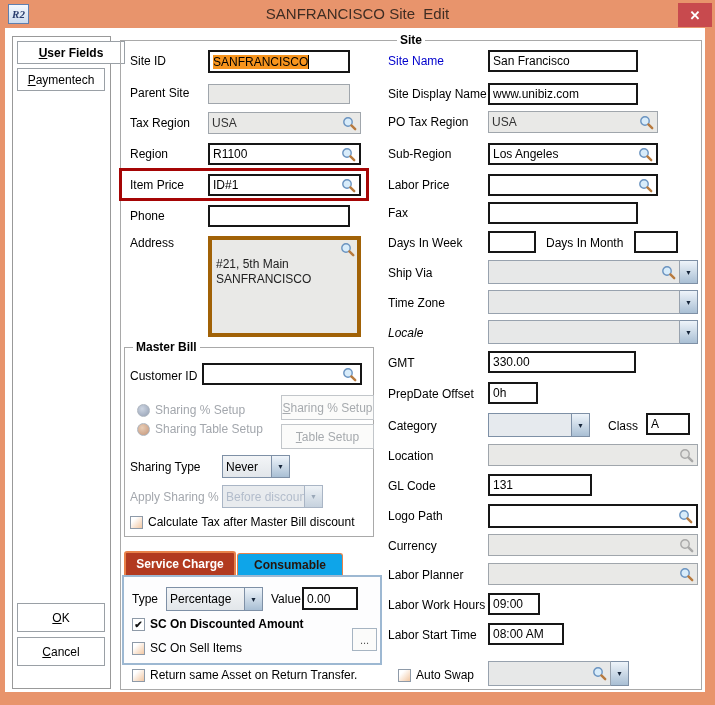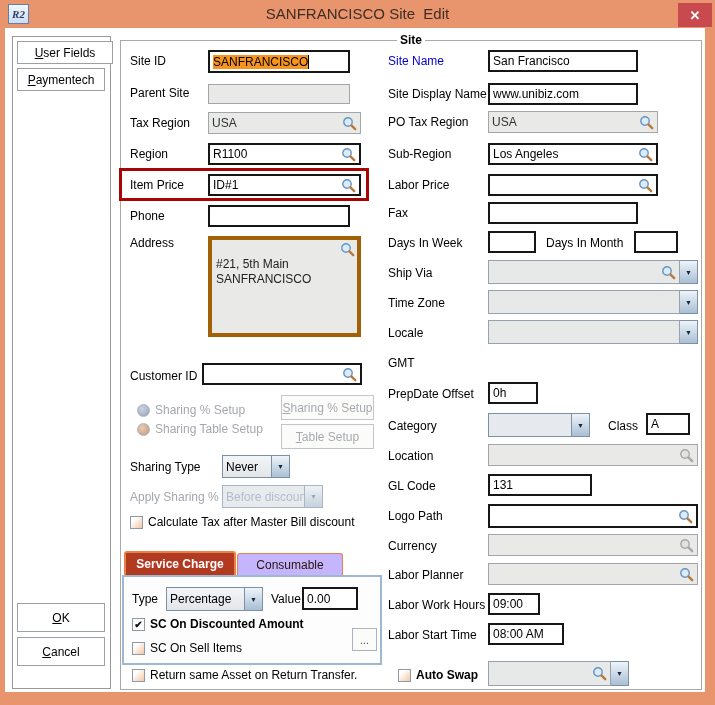--- a/index.html
+++ b/index.html
@@ -32,21 +32,21 @@
   .radio.r1{background:radial-gradient(circle at 38% 34%,#cdd5e2,#94a0b4);}
   .radio.r2{background:radial-gradient(circle at 38% 34%,#e8cdb6,#c49579);}
   .combo{position:absolute;display:flex;box-sizing:border-box;}
   .combo .txt{flex:1;display:flex;align-items:center;box-sizing:border-box;border:1px solid #7e90a6;background:linear-gradient(#f3f5f7,#e2e6ea);font-size:12px;padding:0 3px;white-space:nowrap;overflow:hidden;}
   .combo .arr{width:18px;flex:none;display:flex;align-items:center;justify-content:center;box-sizing:border-box;border:1px solid #7e90a6;border-left:none;background:linear-gradient(#eef4fa,#a9bfd4);font-size:7px;color:#16253a;}
   .combo.gray .txt{background:#e7e8e8;border-color:#98a2ae;}
   .combo.dis .txt{background:#e8ebee;border-color:#a9b5c5;color:#b2bccb;}
   .combo.dis .arr{background:linear-gradient(#eef2f6,#c6d2de);color:#9aa8b8;border-color:#a9b5c5;}
   .tab{position:absolute;box-sizing:border-box;display:flex;align-items:center;justify-content:center;font-size:12px;border-radius:3px 3px 0 0;cursor:pointer;}
   .tab.active{background:#b23a20;color:#fff;font-weight:bold;border:2px solid #e8824a;border-bottom:none;z-index:3;}
-  .tab.inactive{background:#c4b5fd;color:#27160c;border:1px solid #e8824a;border-bottom:none;}
+  .tab.inactive{background:#0ea5e9;color:#27160c;border:1px solid #e8824a;border-bottom:none;font-weight:bold;}
   .tabpanel{position:absolute;box-sizing:border-box;background:#fdfdfe;border:2px solid #9db8d2;z-index:2;}
   .redbox{position:absolute;border:3px solid #a50505;box-sizing:border-box;z-index:5;pointer-events:none;}
   .sel{background:#f7941d;color:#000;}
   .caret{display:inline-block;width:1px;height:14px;background:#000;margin-left:0;}
   .ellipsisbtn{position:absolute;box-sizing:border-box;border:1px solid #a6b4c2;background:#fbfbfa;color:#555;display:flex;align-items:center;justify-content:center;font-size:11px;cursor:pointer;}
 </style>
 </head>
 <body>
 
 <div class="win">
@@ -54,21 +54,21 @@
 
   <div class="titlebar">
     <div class="title">SANFRANCISCO Site  Edit</div>
     <div class="appicon">R2</div>
     <div class="closebtn">
         <span>✕</span>
       </div>
   </div>
 
   <div class="panel" style="left:12px;top:36px;width:99px;height:653px;"></div>
-  <div class="btn" style="left:17px;top:41px;width:96px;height:23px;">
+  <div class="btn" style="left:17px;top:41px;width:108px;height:23px;font-weight:bold;">
       <span class="bl">User Fields</span>
     </div>
   <div class="btn" style="left:17px;top:68px;width:88px;height:23px;">
       <span class="bl">Paymentech</span>
     </div>
   <div class="btn" style="left:17px;top:603px;width:88px;height:29px;">
       <span class="bl">OK</span>
     </div>
   <div class="btn" style="left:17px;top:637px;width:88px;height:29px;">
       <span class="bl">Cancel</span>
@@ -125,20 +125,23 @@
   <span class="lbl" style="left:130px;top:236px;">Address</span>
   <div class="addr" style="left:208px;top:236px;width:153px;height:101px;">
     <span>#21, 5th Main
 SANFRANCISCO</span>
     <svg class="mag" width="15" height="15" viewBox="0 0 15 15">
         <circle cx="6" cy="6" r="4.2" fill="#d8ecfa" stroke="#6a93c0" stroke-width="1.4"></circle>
         <line x1="9.4" y1="9.4" x2="13.2" y2="13.2" stroke="#b87a3e" stroke-width="2.4" stroke-linecap="round"></line>
       </svg>
   </div>
 
+  <div class="group" style="left:124px;top:347px;width:250px;height:190px;">
+    <span class="group-label" style="left:8px;">Master Bill</span>
+  </div>
   <span class="lbl" style="left:130px;top:369px;">Customer ID</span>
   <div class="f" style="left:202px;top:363px;width:160px;height:22px;">
     <span></span>
     <svg class="mag" width="15" height="15" viewBox="0 0 15 15">
         <circle cx="6" cy="6" r="4.2" fill="#d8ecfa" stroke="#6a93c0" stroke-width="1.4"></circle>
         <line x1="9.4" y1="9.4" x2="13.2" y2="13.2" stroke="#b87a3e" stroke-width="2.4" stroke-linecap="round"></line>
       </svg>
   </div>
 
   <span class="radio r1" style="left:137px;top:404px;"></span>
@@ -192,21 +195,21 @@
   <span class="lbl" style="left:150px;top:617px;z-index:4;font-weight:bold;">SC On Discounted Amount</span>
   <span class="cb" style="left:132px;top:642px;z-index:4;"></span>
   <span class="lbl" style="left:150px;top:641px;z-index:4;">SC On Sell Items</span>
   <div class="ellipsisbtn" style="left:352px;top:628px;width:25px;height:23px;z-index:4;">
       <span>...</span>
     </div>
 
   <span class="cb" style="left:132px;top:669px;"></span>
   <span class="lbl" style="left:150px;top:668px;">Return same Asset on Return Transfer.</span>
   <span class="cb" style="left:398px;top:669px;"></span>
-  <span class="lbl" style="left:416px;top:668px;font-weight:bold;">Auto Swap</span>
+  <span class="lbl" style="left:416px;top:668px;">Auto Swap</span>
   <div class="combo gray" style="left:488px;top:661px;width:141px;height:25px;">
     <span class="txt">
         <svg class="mag" width="15" height="15" viewBox="0 0 15 15">
           <circle cx="6" cy="6" r="4.2" fill="#d8ecfa" stroke="#6a93c0" stroke-width="1.4"></circle>
           <line x1="9.4" y1="9.4" x2="13.2" y2="13.2" stroke="#b87a3e" stroke-width="2.4" stroke-linecap="round"></line>
         </svg>
       </span>
     <span class="arr">▼</span>
   </div>
 
@@ -271,27 +274,30 @@
       </span>
     <span class="arr">▼</span>
   </div>
 
   <span class="lbl" style="left:388px;top:296px;">Time Zone</span>
   <div class="combo gray" style="left:488px;top:290px;width:210px;height:24px;">
     <span class="txt"></span>
     <span class="arr">▼</span>
   </div>
 
-  <span class="lbl" style="left:388px;top:326px;">Locale</span>
+  <span class="lbl" style="left:388px;top:326px;font-style:italic;">Locale</span>
   <div class="combo gray" style="left:488px;top:320px;width:210px;height:24px;">
     <span class="txt"></span>
     <span class="arr">▼</span>
   </div>
 
   <span class="lbl" style="left:388px;top:356px;">GMT</span>
+  <div class="f" style="left:488px;top:351px;width:148px;height:22px;">
+      <span>330.00</span>
+    </div>
 
   <span class="lbl" style="left:388px;top:387px;">PrepDate Offset</span>
   <div class="f" style="left:488px;top:382px;width:50px;height:22px;">
       <span>0h</span>
     </div>
 
   <span class="lbl" style="left:388px;top:419px;">Category</span>
   <div class="combo" style="left:488px;top:413px;width:102px;height:24px;">
     <span class="txt" style="background:#e6eaee;"></span>
     <span class="arr">▼</span>

